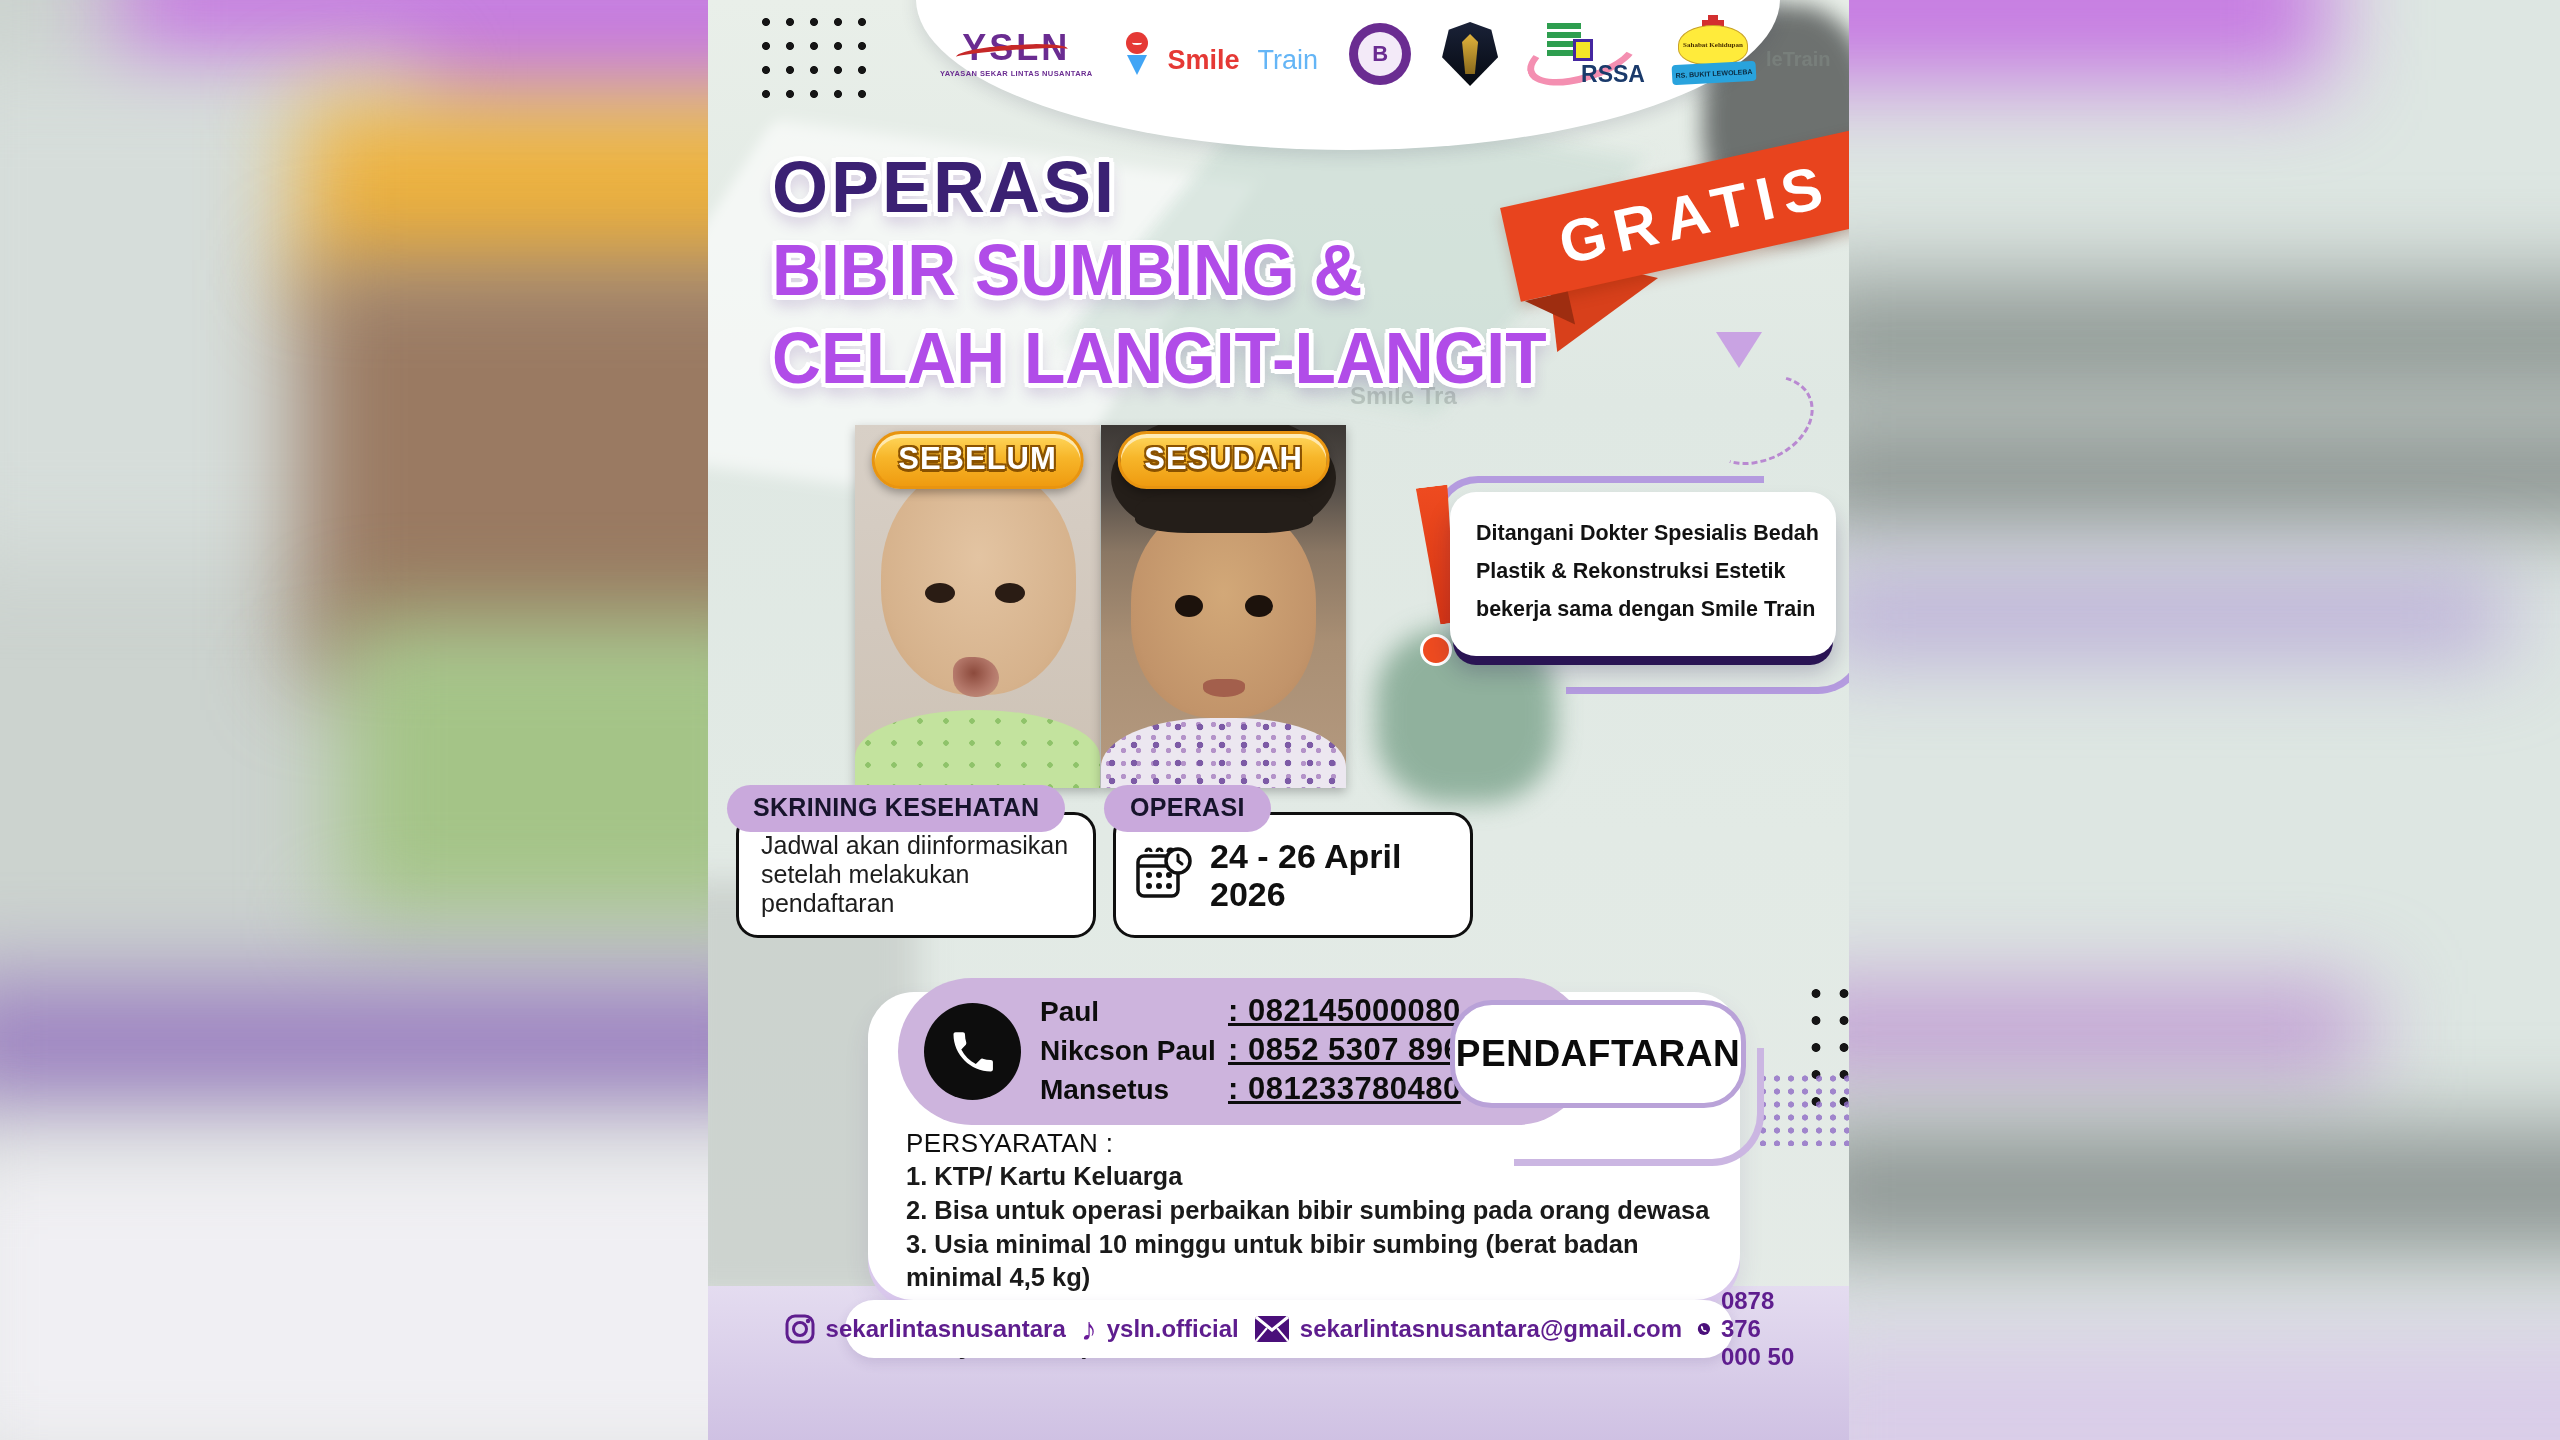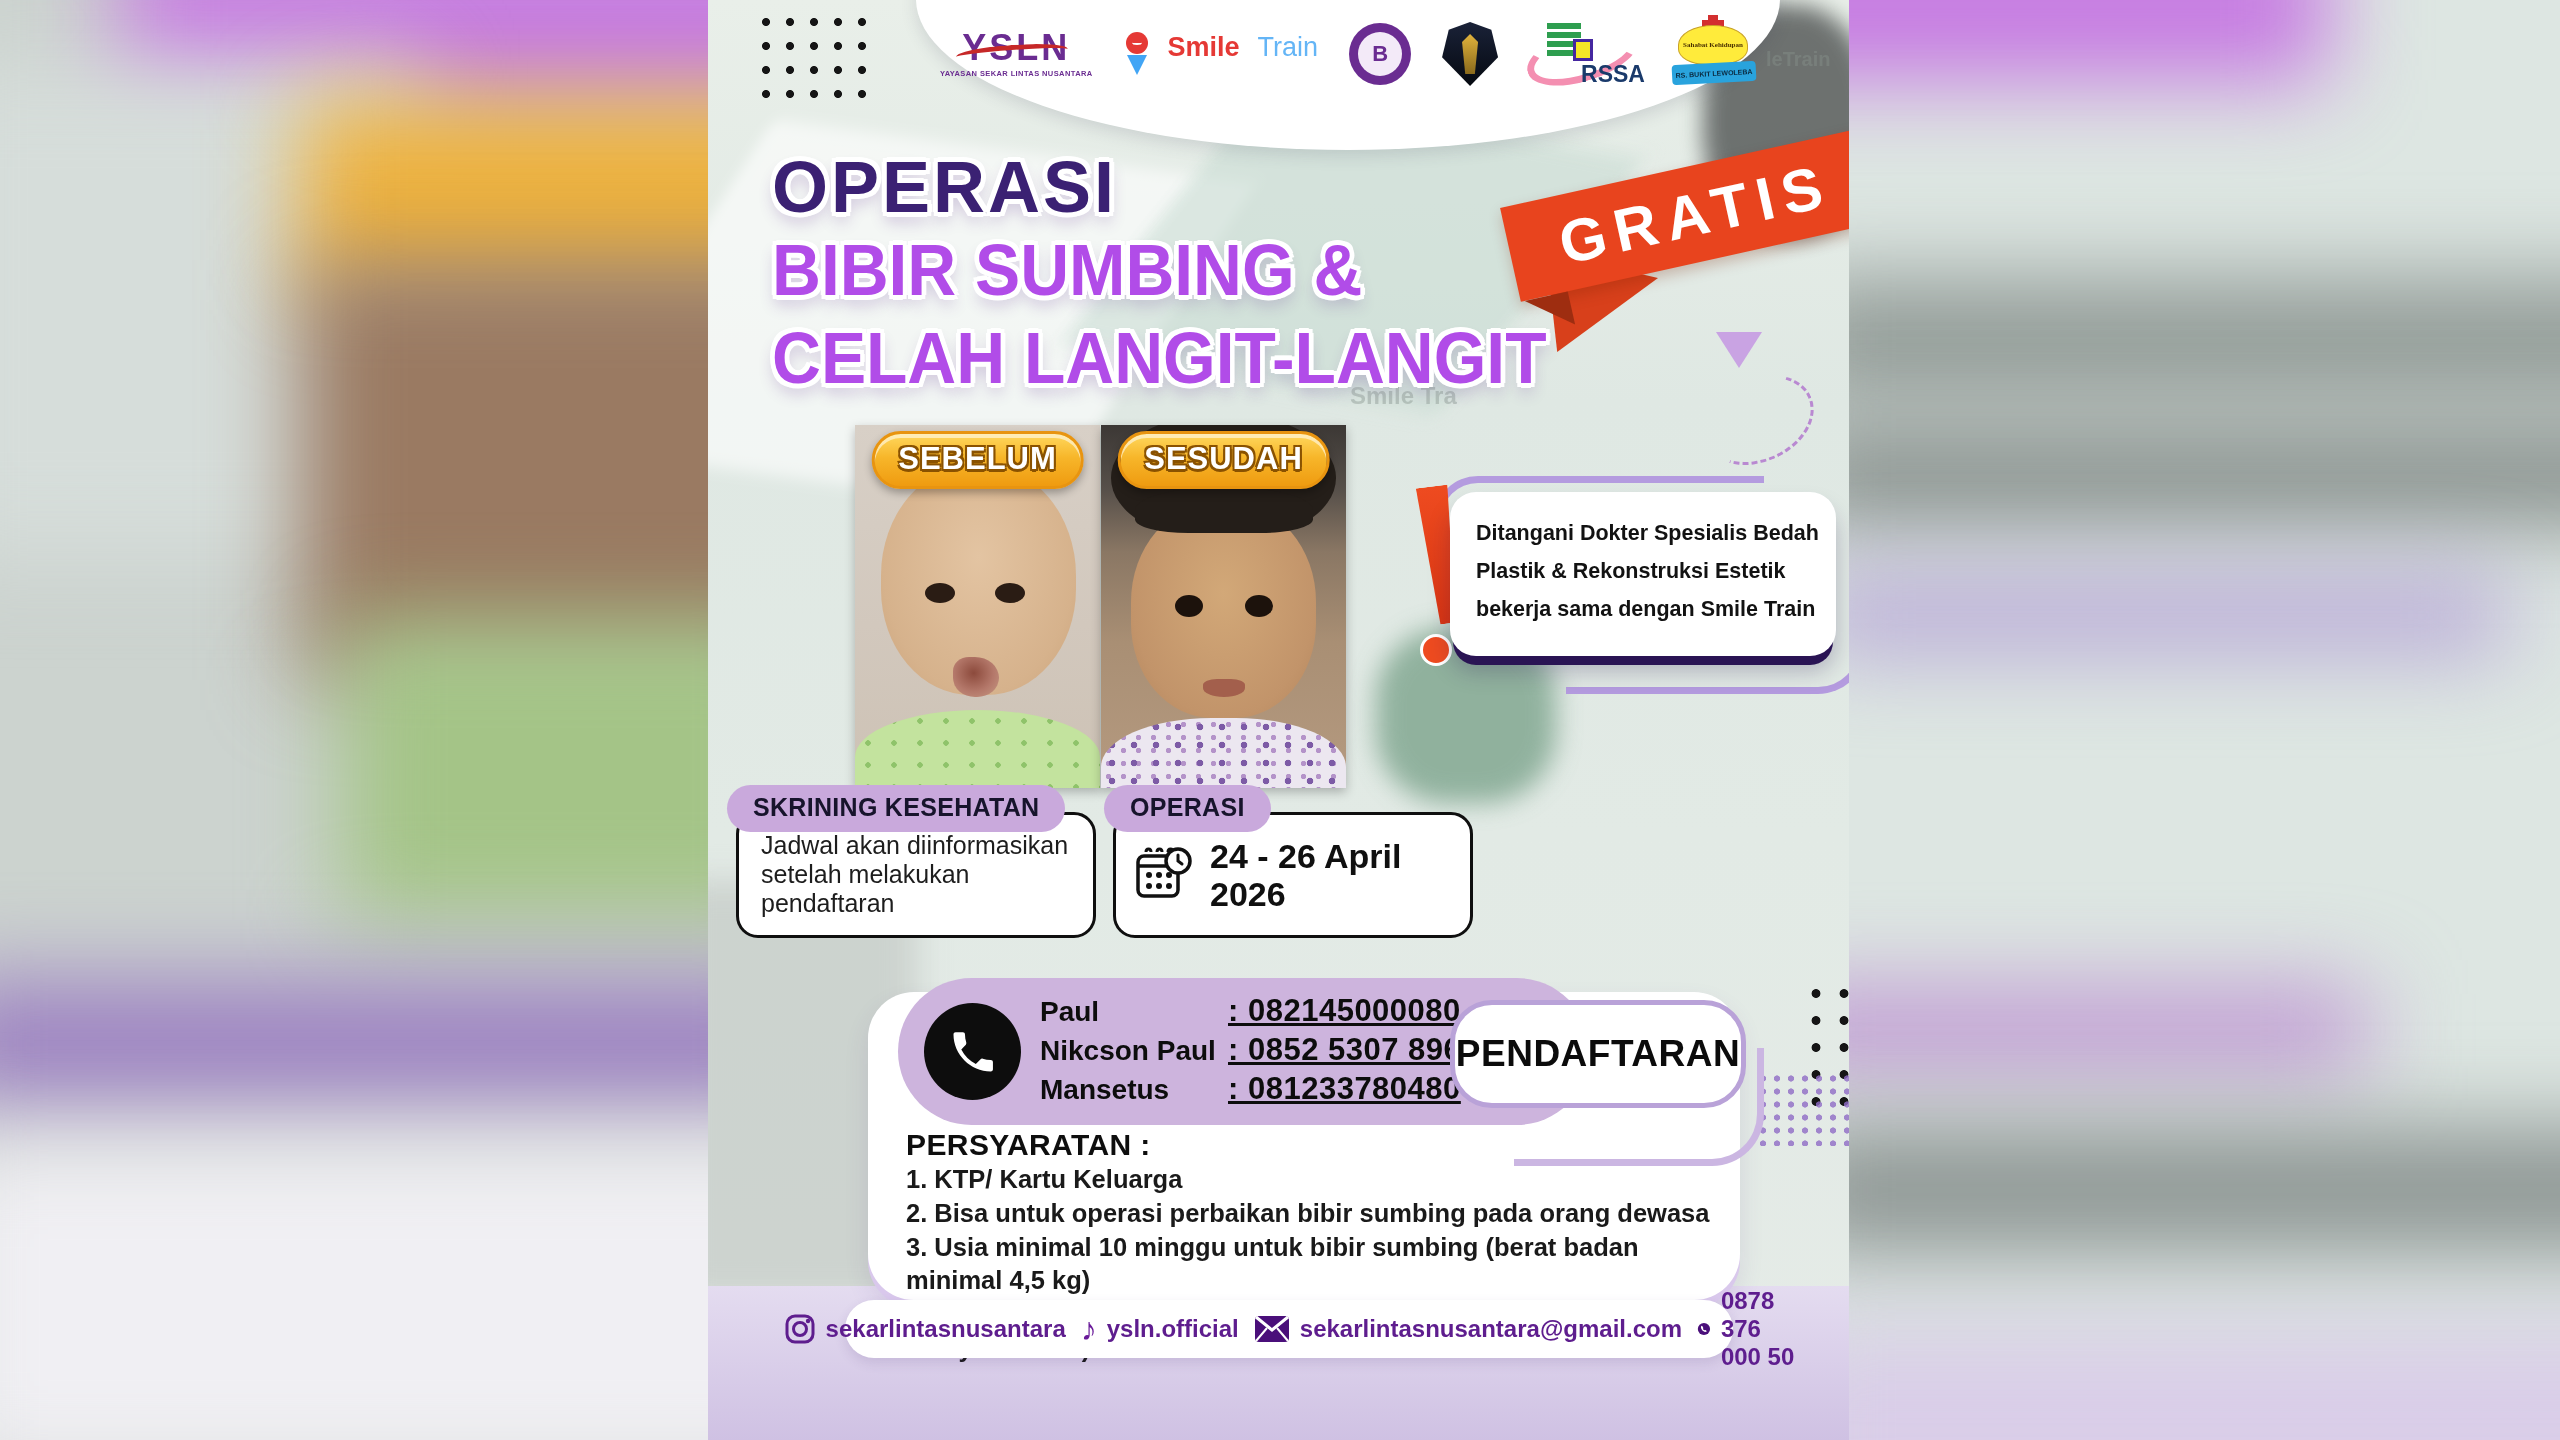--- a/index.html
+++ b/index.html
@@ -40,21 +40,21 @@
   .wm2 { left:1058px; top:48px; font-size:20px; opacity:.35; }
   .lavender-strip { position:absolute; left:0; right:0; top:1286px; bottom:0; background:linear-gradient(180deg,#e4dcf0,#cfc1e3); z-index:1; }
 
   
   .header-band { position:absolute; left:208px; top:-152px; width:864px; height:302px; background:#fff; border-radius:50%; box-shadow:0 6px 16px rgba(60,60,90,.15); z-index:2; }
   .logo-row { position:absolute; left:232px; top:6px; width:816px; height:96px; display:flex; align-items:center; justify-content:space-between; z-index:3; }
   .logo { display:flex; flex-direction:column; align-items:center; justify-content:center; }
   .ysln-word { font-size:36px; font-weight:900; color:#6a2c91; letter-spacing:3px; line-height:34px; position:relative; }
   .ysln-swoosh { position:absolute; left:-6px; top:14px; width:112px; height:16px; border-top:5px solid #c62828; border-radius:50%; transform:rotate(-4deg); }
   .ysln-cap { font-size:7.5px; font-weight:700; color:#6a2c91; margin-top:4px; letter-spacing:.4px; }
-  .st-row { display:flex; align-items:flex-start; gap:18px; }
+  .st-row { display:flex; align-items:flex-end; gap:18px; }
   .st-icon { width:26px; height:44px; position:relative; }
   .st-head { position:absolute; left:2px; top:0; width:22px; height:22px; border-radius:50%; background:#e53935; }
   .st-smile { position:absolute; left:8px; top:8px; width:10px; height:5px; border-bottom:2.5px solid #fff; border-radius:50%; }
   .st-body { position:absolute; left:3px; top:23px; width:0; height:0; border-left:10px solid transparent; border-right:10px solid transparent; border-top:20px solid #42a5f5; }
   .st-smile-txt { font-size:27px; font-weight:800; color:#e53935; }
   .st-train-txt { font-size:27px; font-weight:400; color:#64b5f6; }
   .seal { width:62px; height:62px; border-radius:50%; background:#6a2c91; display:flex; align-items:center; justify-content:center; }
   .seal-in { width:44px; height:44px; border-radius:50%; background:#f3eaf8; display:flex; align-items:center; justify-content:center; color:#6a2c91; font-size:22px; font-weight:900; }
   .ub-shield { width:56px; height:64px; background:linear-gradient(180deg,#1a2238,#050910); clip-path:polygon(50% 0,88% 12%,100% 55%,50% 100%,0 55%,12% 12%); display:flex; align-items:center; justify-content:center; }
   .ub-gold { width:16px; height:40px; background:linear-gradient(180deg,#e0b23c,#8a6a1c); clip-path:polygon(50% 0,100% 20%,80% 100%,20% 100%,0 20%); }
@@ -153,21 +153,21 @@
   .phone-badge { position:absolute; left:26px; top:25px; width:97px; height:97px; border-radius:50%; background:#0d0d0d; display:flex; align-items:center; justify-content:center; }
   .contact-rows { position:absolute; left:142px; top:15px; }
   .contact-row { display:flex; align-items:baseline; height:40px; margin-bottom:-1px; }
   .c-name { width:188px; font-size:28px; font-weight:800; color:#0d0d0d; }
   .c-phone { font-size:31px; font-weight:800; color:#0d0d0d; letter-spacing:.5px;text-decoration:underline; }
   .pend-deco { position:absolute; left:806px; top:1048px; width:250px; height:118px; border-right:7px solid #cbb6e2; border-bottom:7px solid #cbb6e2; border-bottom-right-radius:52px; z-index:4; }
   .pend-box { position:absolute; left:742px; top:1000px; width:296px; height:108px; background:#fff; border:5px solid #b9a2d8; border-radius:42px; z-index:5; display:flex; align-items:center; justify-content:center; }
   .pend-box span { font-size:37px; font-weight:900; color:#0b0b0b; letter-spacing:.5px; }
 
   .persyaratan { position:absolute; left:198px; top:1128px; width:812px; z-index:5; }
-  .pers-h { font-size:30px; font-weight:700; color:#0e0e0e; letter-spacing:.4px; }
+  .pers-h { font-size:26px; font-weight:400; color:#0e0e0e; letter-spacing:.4px; }
   .pers-item { font-size:25.5px; line-height:33.5px; font-weight:700; color:#1a1a1a; margin-top:.5px; }
   .pers-item:first-of-type { margin-top:10px; }
 
   
   .footer-bar { position:absolute; left:137px; top:1300px; width:888px; height:58px; background:#fff; border-radius:999px; z-index:6;
     display:flex; align-items:center; justify-content:center; gap:15px; box-shadow:0 5px 12px rgba(80,50,120,.14); }
   .fitem { display:flex; align-items:center; gap:10px; color:#5e1d8e; font-size:24px; font-weight:600; }
   .note-glyph { font-size:32px; font-weight:700; color:#6a1b9a; line-height:30px; }
 </style>
 </head>

